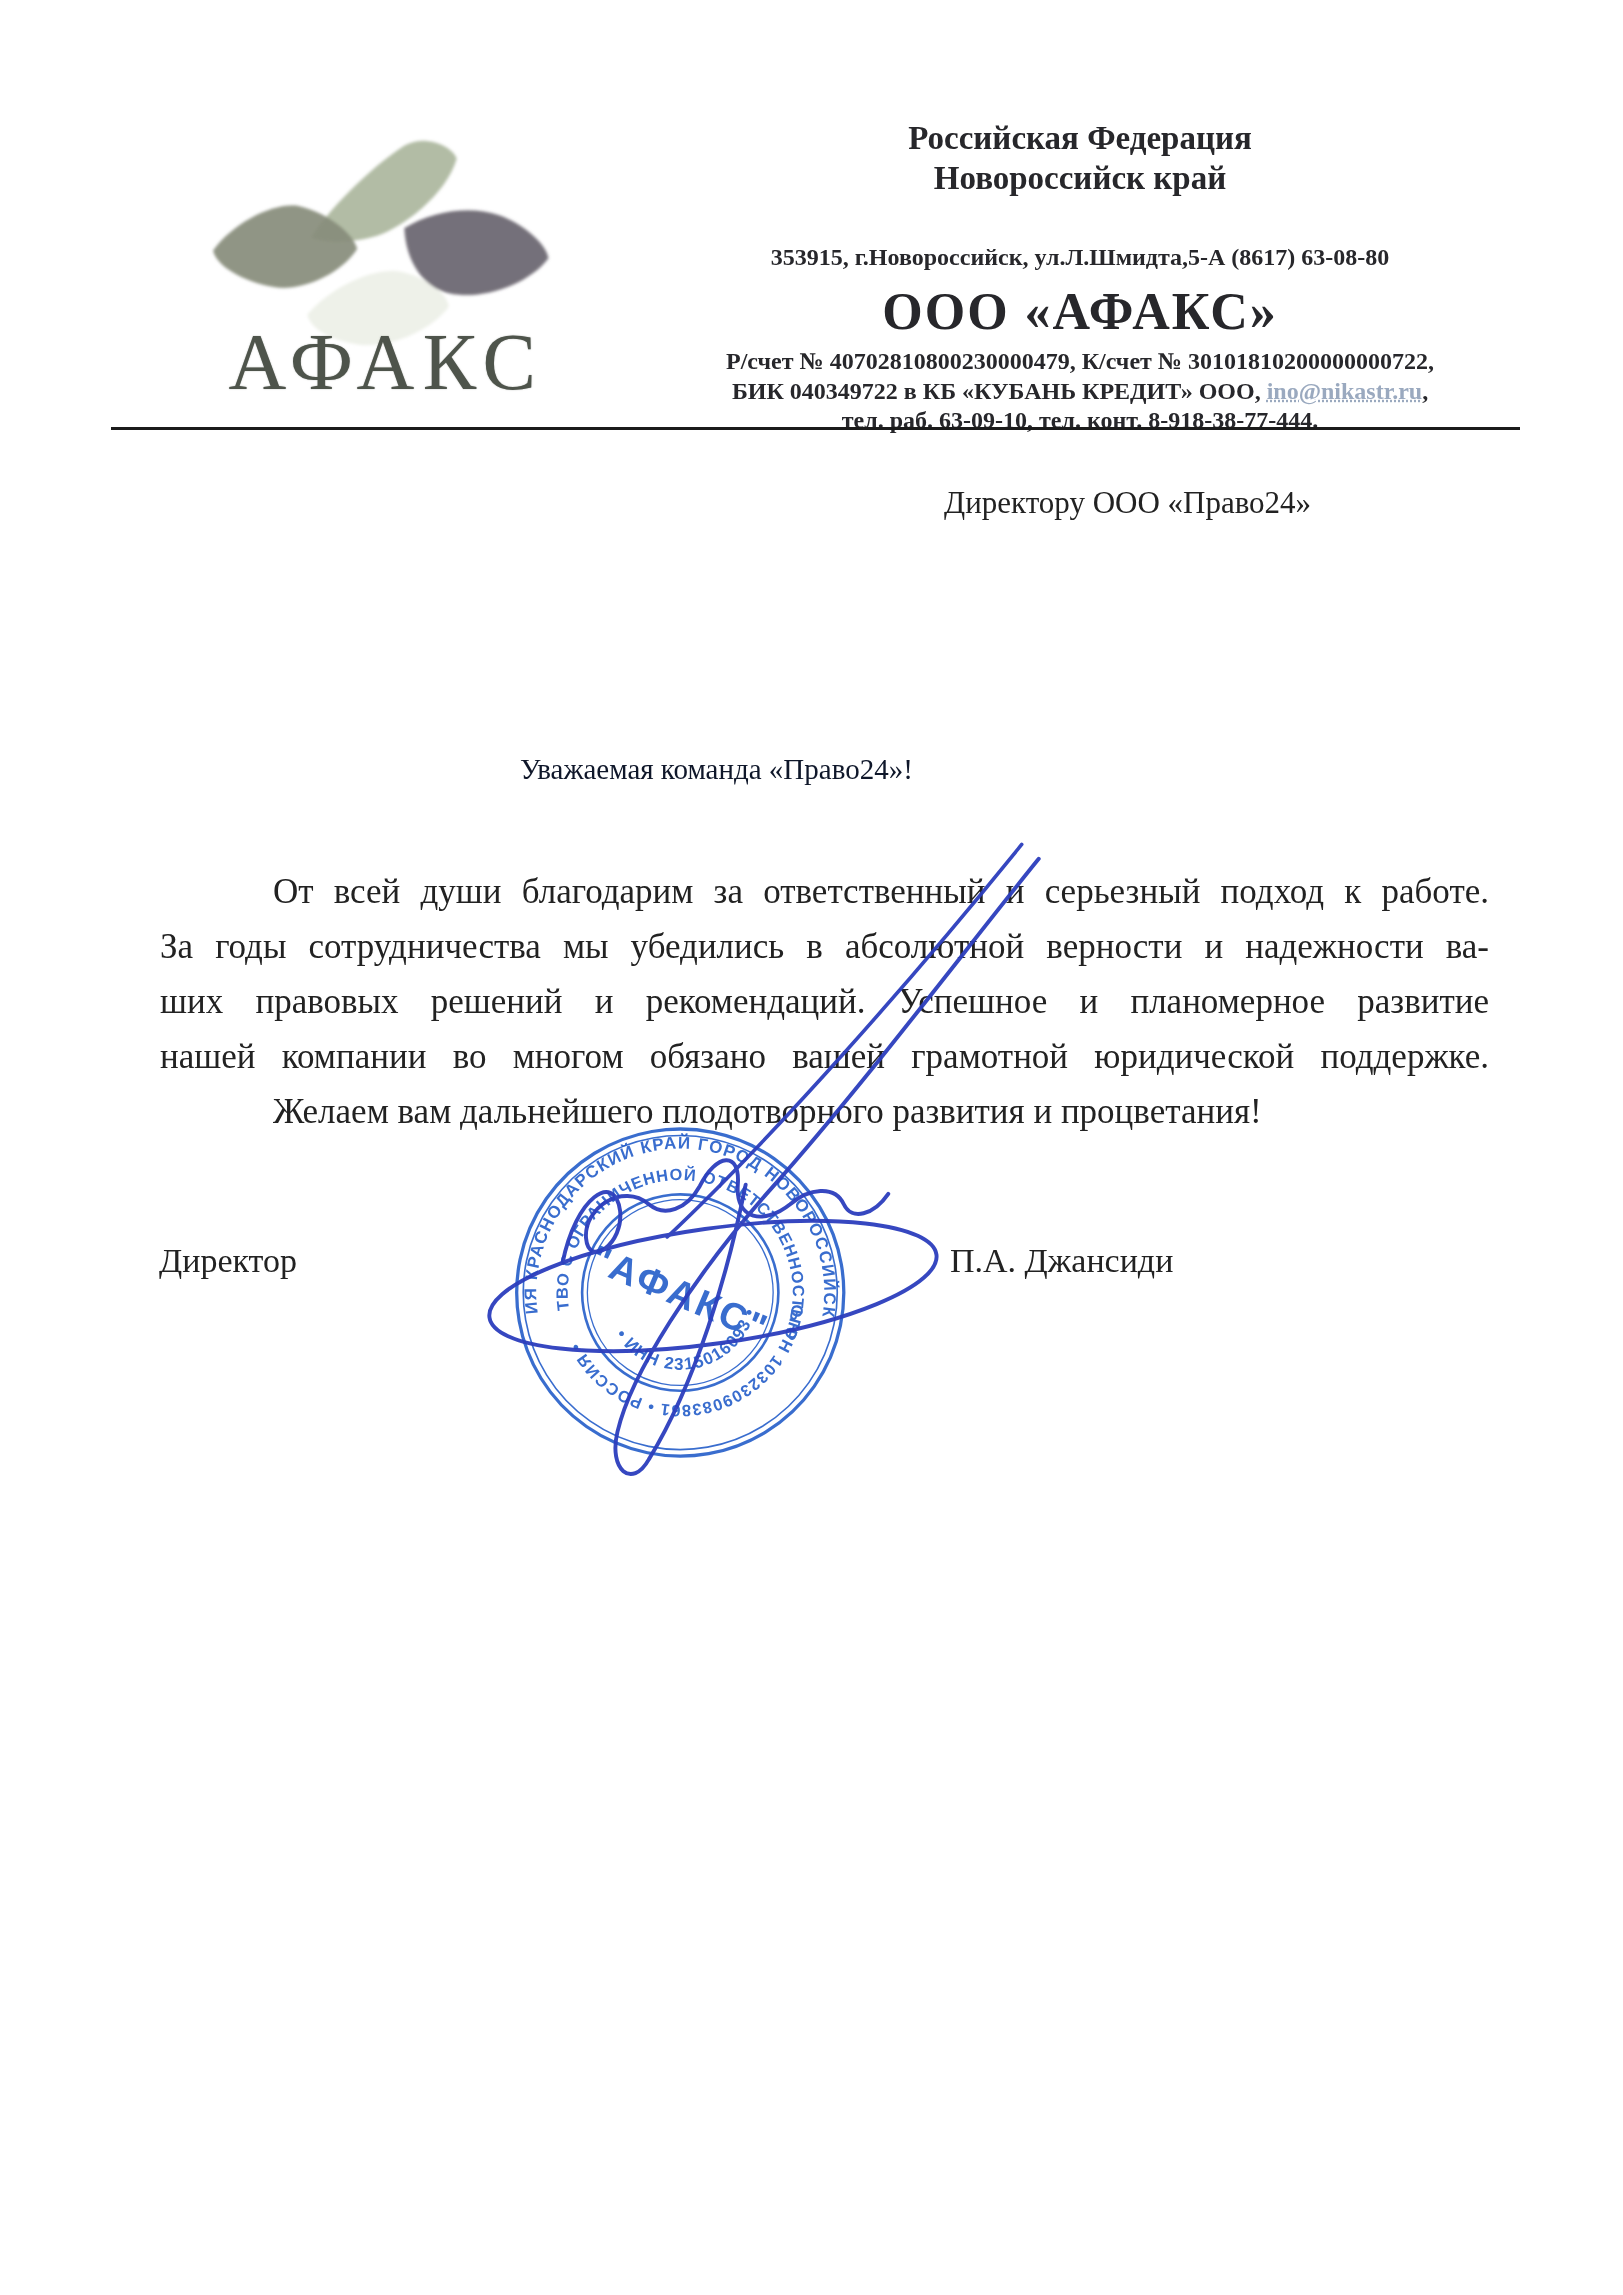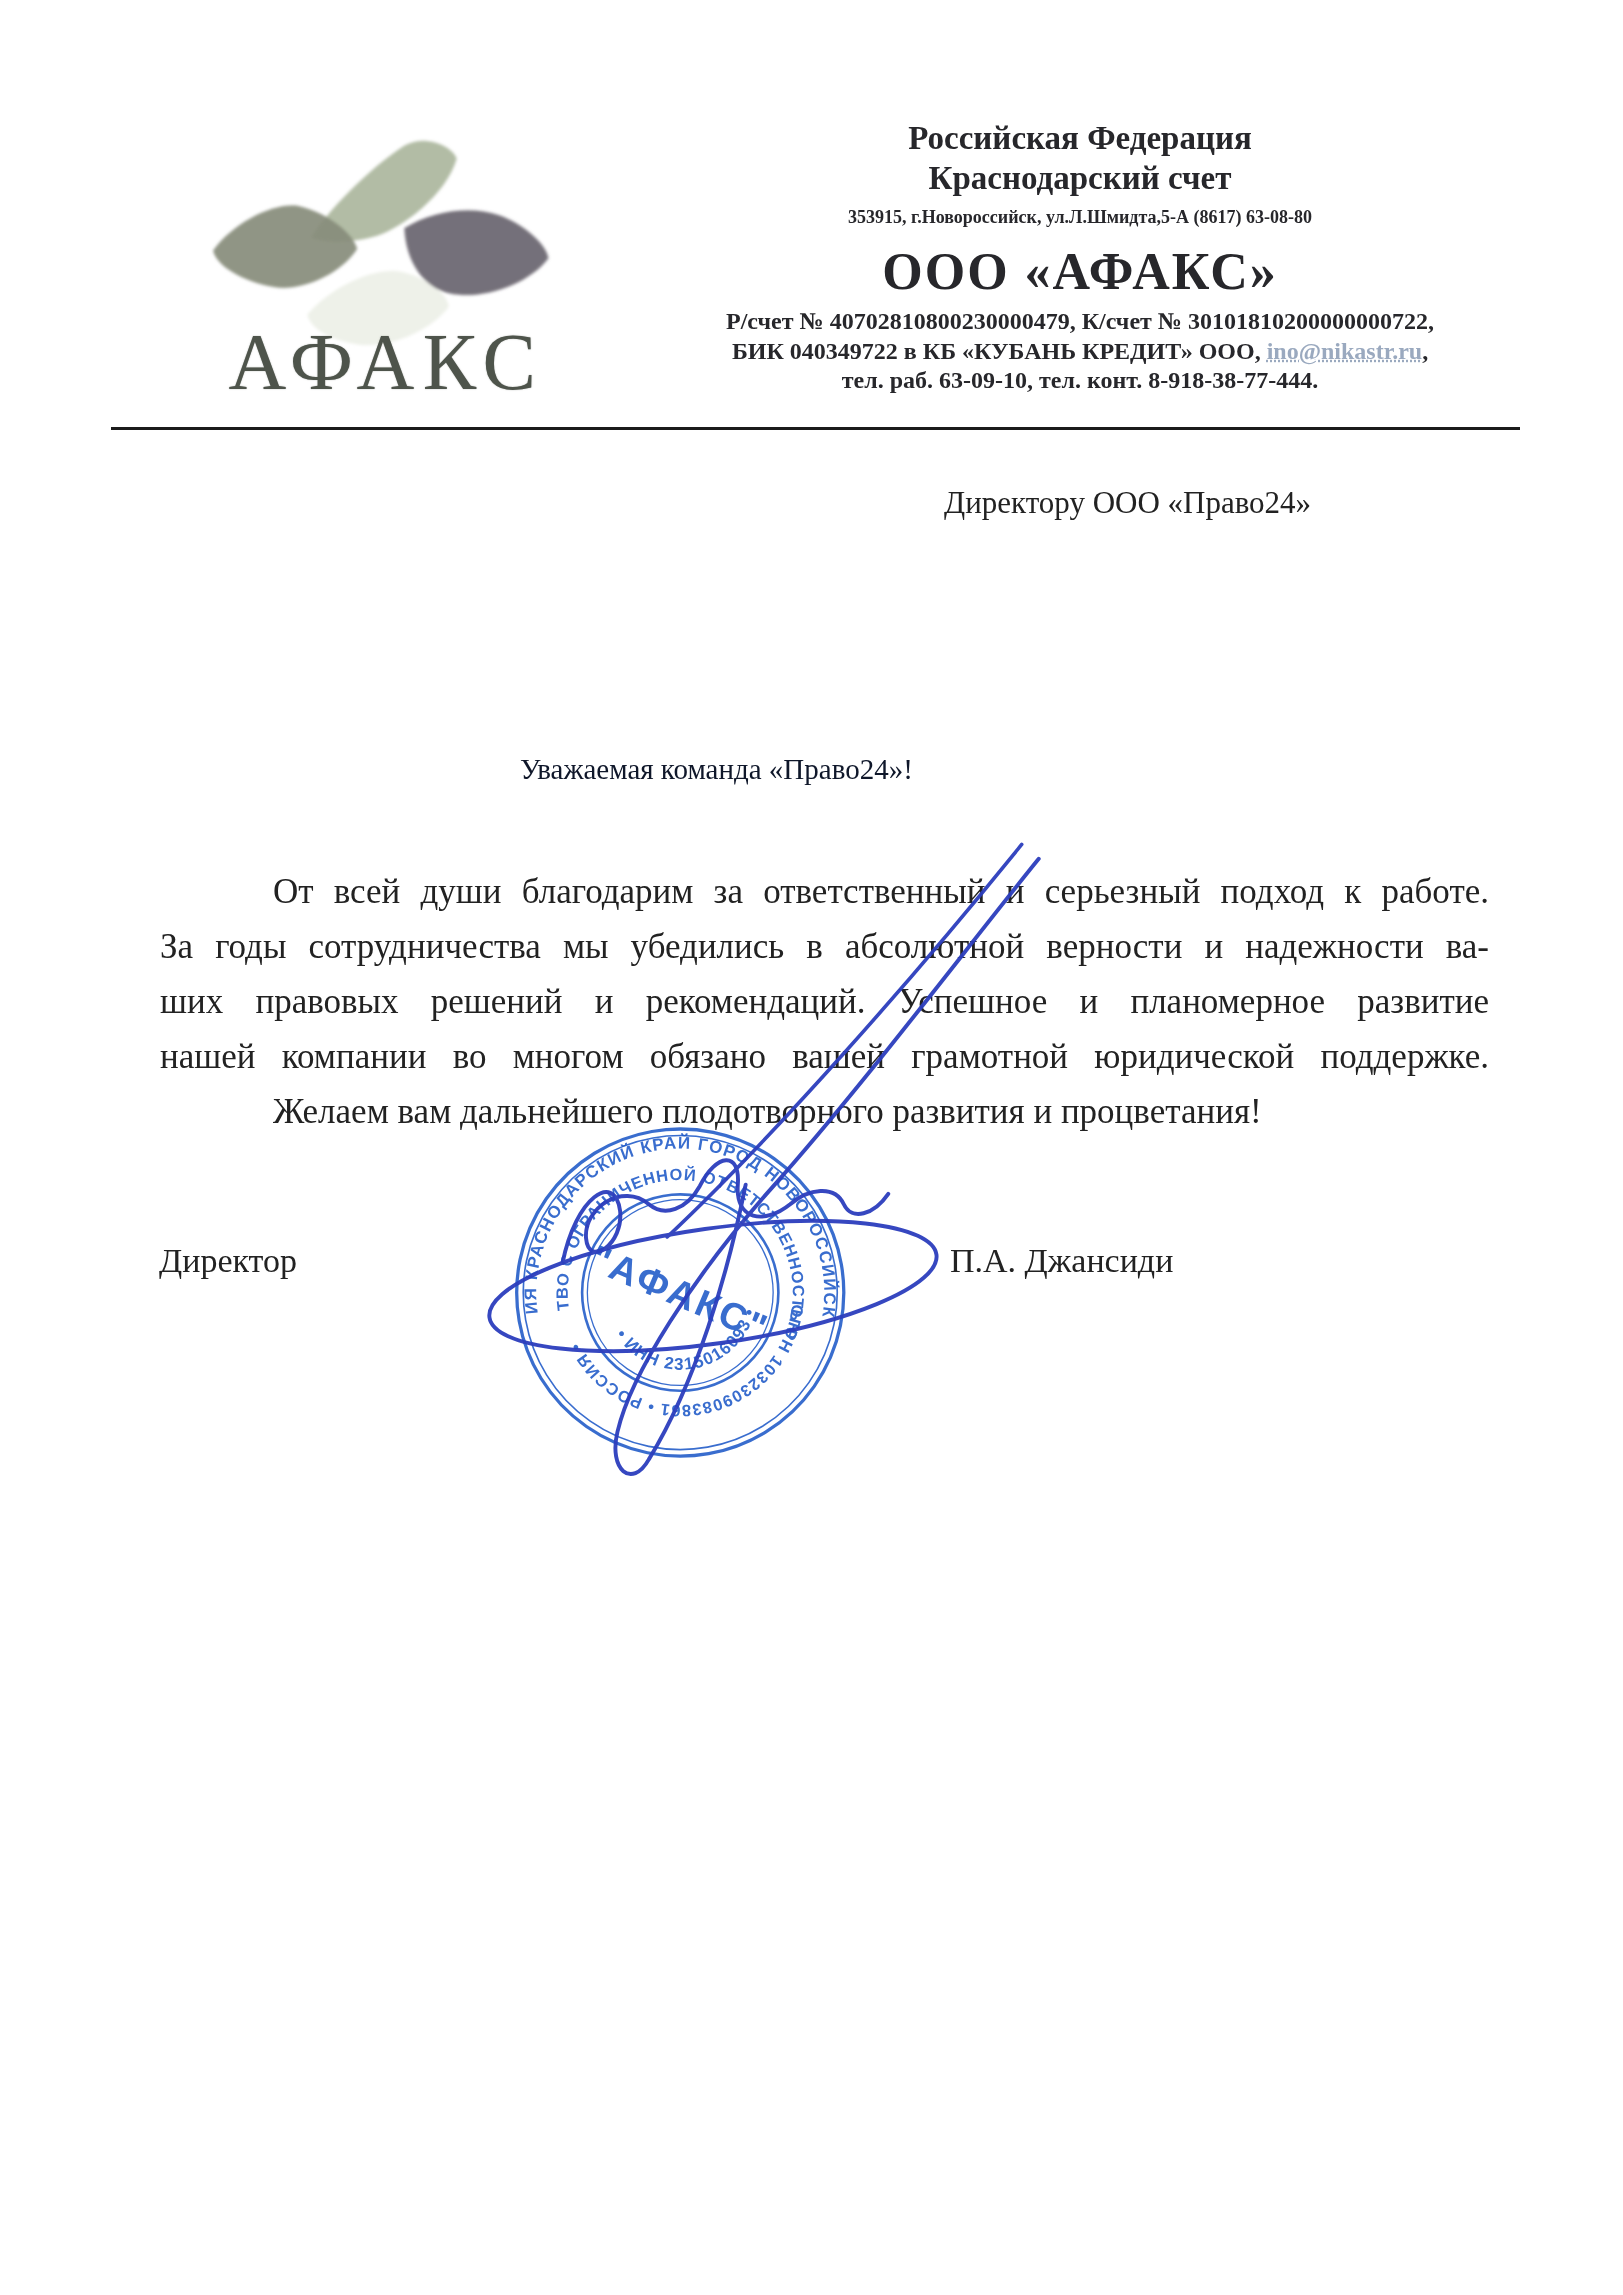--- a/index.html
+++ b/index.html
@@ -33,21 +33,21 @@
   .head-block {
     position: absolute;
     left: 622px; top: 117px;
     width: 916px;
     text-align: center;
     color: #27272b;
     font-weight: bold;
   }
   .hb-country  { font-size: 33px; line-height: 42px; }
   .hb-region   { font-size: 33px; line-height: 39px; }
-  .hb-address  { font-size: 18px; line-height: 38px; }
+  .hb-address  { font-size: 24px; line-height: 38px; margin-top: 40px; }
   .hb-company  { font-size: 52px; line-height: 71px; letter-spacing: 2px; }
   .hb-small    { font-size: 24px; line-height: 29.5px; }
   .hb-email {
     color: #9aa9bf;
     text-decoration: underline;
     text-decoration-style: dotted;
   }
   .rule {
     position: absolute;
     left: 111px; top: 427px;
@@ -114,21 +114,21 @@
       <path d="M190,300 C225,258 290,228 330,234 C372,242 404,268 406,288 C378,326 312,352 268,346 C226,340 194,322 190,300 Z" fill="#eef1e9"></path>
       <path opacity="0.85" d="M196,182 C232,126 300,66 338,42 C368,24 412,42 418,62 C402,118 334,168 296,180 C258,192 212,190 196,182 Z" fill="#a4b095"></path>
       <path opacity="0.92" d="M46,202 C78,158 140,128 176,134 C222,144 262,178 266,200 C240,240 178,266 138,258 C94,250 50,226 46,202 Z" fill="#878c7b"></path>
       <path opacity="0.95" d="M338,168 C382,140 442,134 482,148 C522,162 556,194 558,214 C528,254 458,278 408,268 C368,260 340,220 338,168 Z" fill="#6e6873"></path>
     </g>
   </svg>
   <div class="logo-word">АФАКС</div>
 
   <div class="head-block">
     <div class="hb-country">Российская Федерация</div>
-    <div class="hb-region">Краснодарский счет</div>
+    <div class="hb-region">Новороссийск край</div>
     <div class="hb-address">353915, г.Новороссийск, ул.Л.Шмидта,5-А (8617) 63-08-80</div>
     <div class="hb-company">ООО  «АФАКС»</div>
     <div class="hb-small">Р/счет № 40702810800230000479, К/счет № 30101810200000000722,</div>
     <div class="hb-small"><span>БИК 040349722 в КБ «КУБАНЬ КРЕДИТ» ООО, </span><span class="hb-email">ino@nikastr.ru</span><span>,</span></div>
     <div class="hb-small">тел. раб. 63-09-10, тел. конт. 8-918-38-77-444.</div>
   </div>
 
   <div class="rule"></div>
 
   <div class="addressee">

